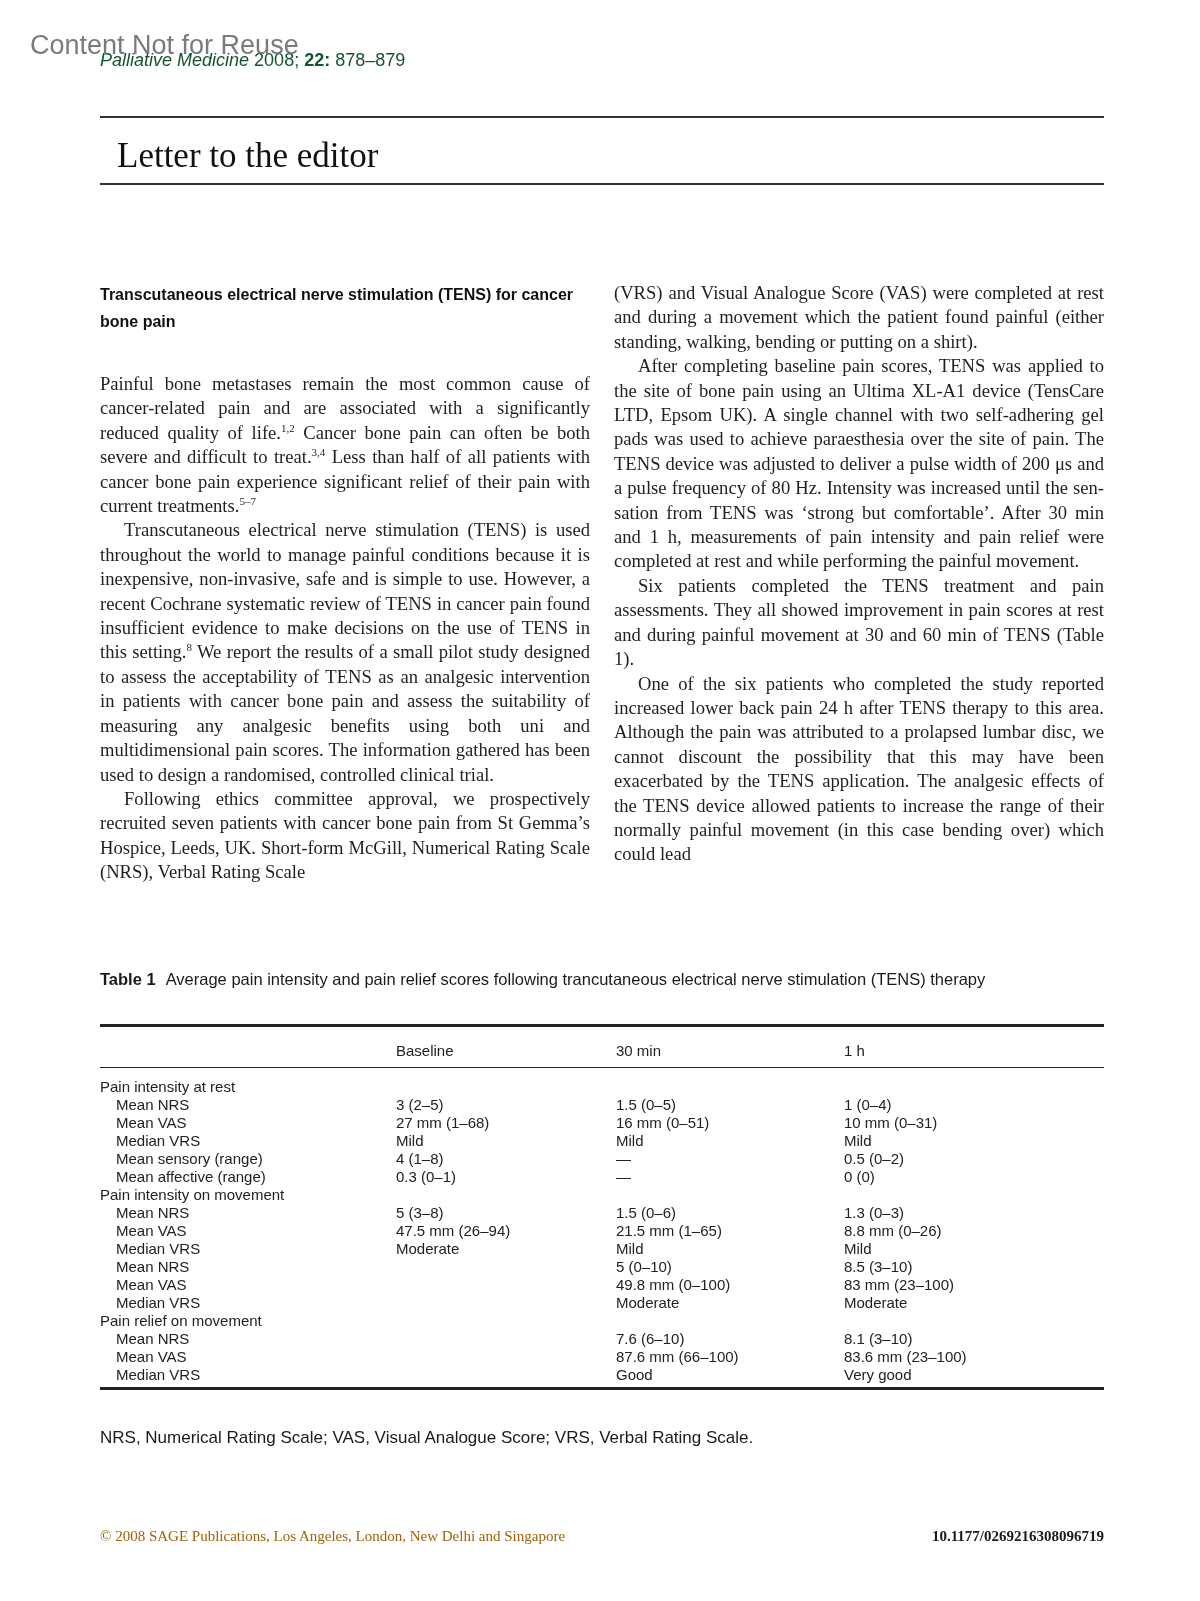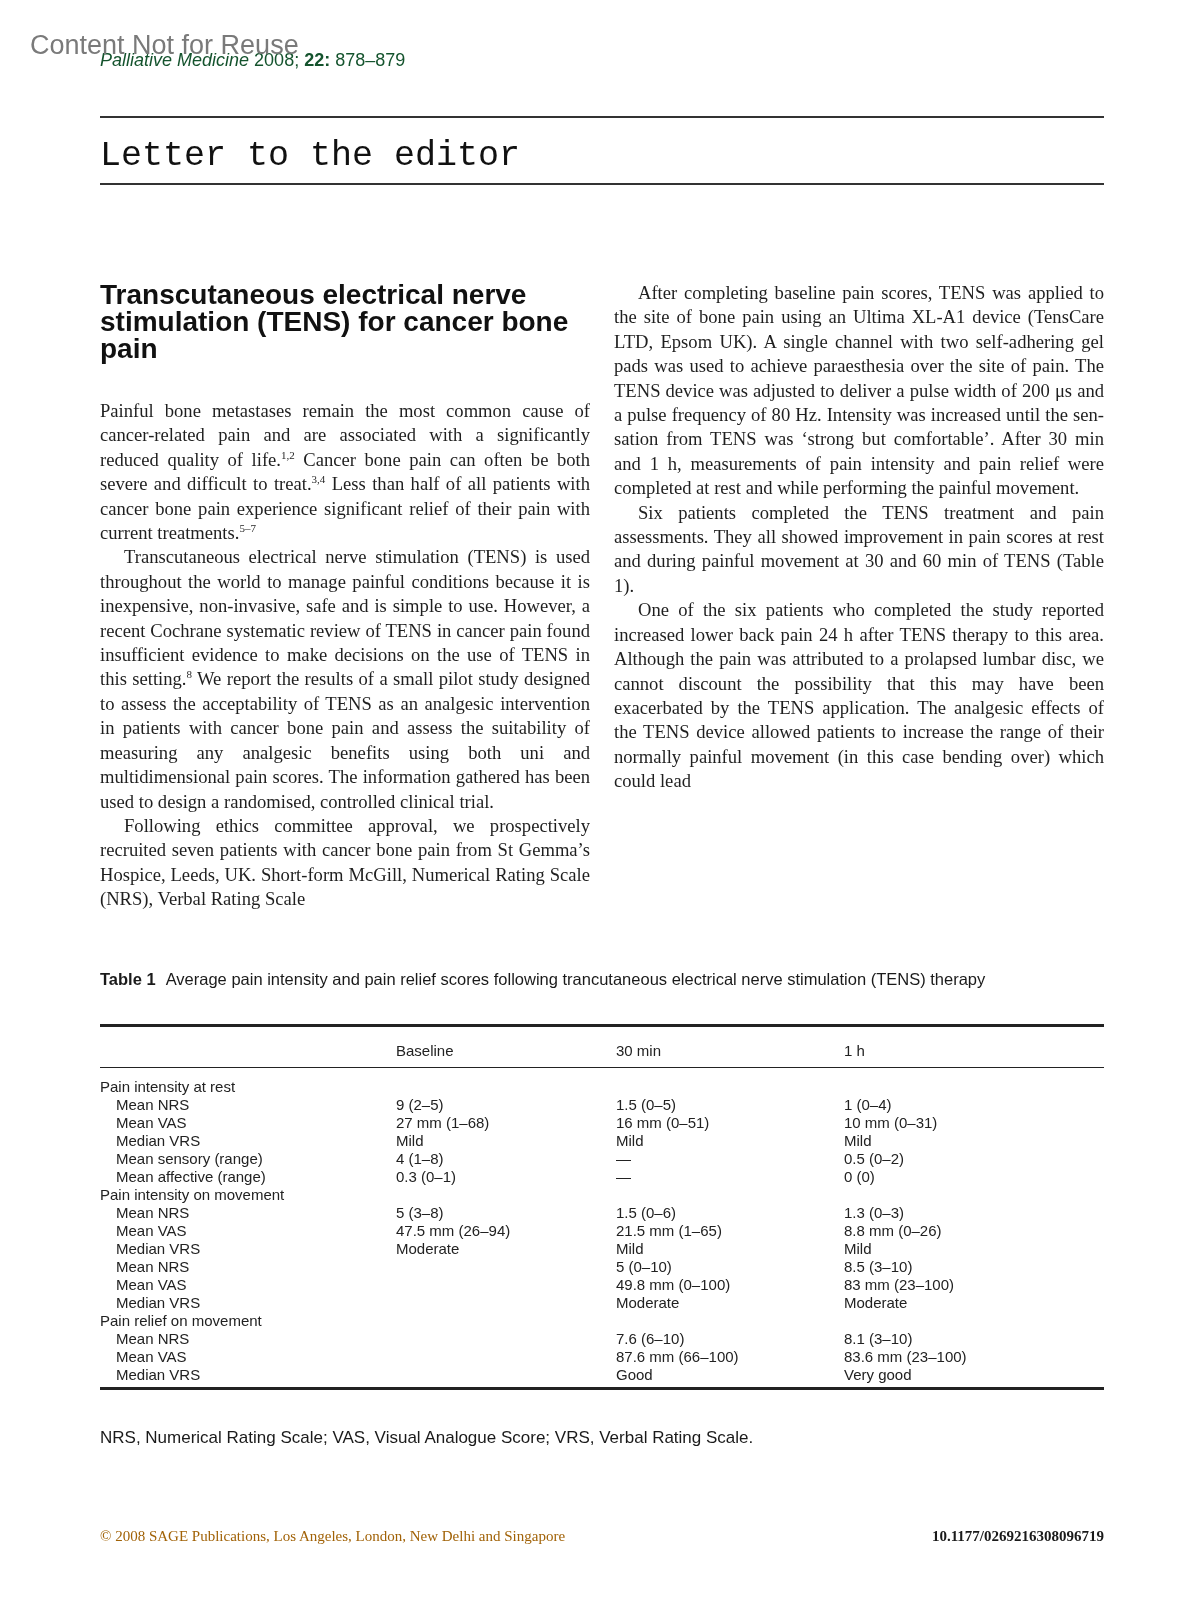--- a/index.html
+++ b/index.html
@@ -1,25 +1,25 @@
 <!DOCTYPE html>
 <html><head>
 <meta charset="utf-8">
 <style>
   html, body { margin: 0; padding: 0; background: #ffffff; }
   body { width: 1200px; height: 1601px; position: relative; overflow: hidden; color: #1a1a1a; }
   .watermark { position: absolute; left: 30px; top: 30px; font-family: "Liberation Sans", sans-serif; font-size: 27px; color: #7a7a7a; white-space: nowrap; z-index: 2; }
   .journal-ref { position: absolute; left: 100px; top: 50px; font-family: "Liberation Sans", sans-serif; font-size: 18px; color: #14532d; white-space: nowrap; }
   .journal-ref i { font-style: italic; }
   .rule { position: absolute; left: 100px; width: 1004px; height: 2px; background: #333; }
-  .page-heading { position: absolute; left: 100px; top: 136px; font-family: Liberation Mono, monospace; font-size: 35px; font-weight: normal; margin: 0; color: #111; }
+  .page-heading { position: absolute; left: 117px; top: 136px; font-family: Liberation Serif, serif; font-size: 35px; font-weight: normal; margin: 0; color: #111; }
   .col { position: absolute; top: 281px; width: 490px; font-family: "Liberation Serif", serif; font-size: 18.6px; line-height: 24.4px; color: #1f1f1f; text-align: justify; hyphens: manual; }
   .col.left { left: 100px; }
   .col.right { left: 614px; }
-  .article-title { font-family: "Liberation Sans", sans-serif; font-weight: bold; font-size: 28px; line-height: 27px; margin: 0 0 37px 0; text-align: left; color: #111; }
+  .article-title { font-family: "Liberation Sans", sans-serif; font-weight: bold; font-size: 16px; line-height: 27px; margin: 0 0 37px 0; text-align: left; color: #111; }
   .col p { margin: 0; }
   .col p.indent { text-indent: 24px; }
   .col sup { font-size: 11px; line-height: 0; vertical-align: 7px; }
   .table-caption { position: absolute; left: 100px; top: 969px; width: 1004px; font-family: "Liberation Sans", sans-serif; font-size: 16.5px; line-height: 21px; color: #1a1a1a; }
   .table-caption b { font-weight: bold; margin-right: 10px; }
   .table-wrap { position: absolute; left: 100px; top: 1024px; width: 1004px; }
   .tbl-top { height: 3px; background: #222; }
   .tbl-head-rule { height: 1px; background: #222; }
   .tbl-bottom { height: 3px; background: #222; }
   table { border-collapse: collapse; width: 100%; font-family: "Liberation Sans", sans-serif; font-size: 15px; color: #222; }
@@ -55,20 +55,21 @@
   <h2 class="article-title">Transcutaneous electrical nerve stimulation (TENS) for cancer bone pain</h2>
   <div id="left-paras">
       <p><span>Painful bone metastases remain the most common cause of cancer-related pain and are associated with a signifi­cantly reduced quality of life.</span><sup>1,2</sup><span> Cancer bone pain can often be both severe and difficult to treat.</span><sup>3,4</sup><span> Less than half of all patients with cancer bone pain experience sig­nificant relief of their pain with current treatments.</span><sup>5–7</sup></p>
       <p class="indent"><span>Transcutaneous electrical nerve stimulation (TENS) is used throughout the world to manage painful conditions because it is inexpensive, non-invasive, safe and is simple to use. However, a recent Cochrane systematic review of TENS in cancer pain found insufficient evidence to make decisions on the use of TENS in this setting.</span><sup>8</sup><span> We report the results of a small pilot study designed to assess the acceptability of TENS as an analgesic intervention in patients with cancer bone pain and assess the suitability of measuring any analgesic benefits using both uni and multidimensional pain scores. The information gathered has been used to design a randomised, controlled clinical trial.</span></p>
       <p class="indent"><span>Following ethics committee approval, we prospectively recruited seven patients with cancer bone pain from St Gemma’s Hospice, Leeds, UK. Short-form McGill, Numerical Rating Scale (NRS), Verbal Rating Scale</span></p>
     </div>
 </div>
 
 <div class="col right">
   <div id="right-paras">
+      <p>(VRS) and Visual Analogue Score (VAS) were completed at rest and during a movement which the patient found painful (either standing, walking, bending or putting on a shirt).</p>
       <p class="indent">After completing baseline pain scores, TENS was applied to the site of bone pain using an Ultima XL-A1 device (TensCare LTD, Epsom UK). A single channel with two self-adhering gel pads was used to achieve par­aesthesia over the site of pain. The TENS device was adjusted to deliver a pulse width of 200 μs and a pulse frequency of 80 Hz. Intensity was increased until the sen­sation from TENS was ‘strong but comfortable’. After 30 min and 1 h, measurements of pain intensity and pain relief were completed at rest and while performing the painful movement.</p>
       <p class="indent">Six patients completed the TENS treatment and pain assessments. They all showed improvement in pain scores at rest and during painful movement at 30 and 60 min of TENS (Table 1).</p>
       <p class="indent">One of the six patients who completed the study reported increased lower back pain 24 h after TENS ther­apy to this area. Although the pain was attributed to a prolapsed lumbar disc, we cannot discount the possibility that this may have been exacerbated by the TENS appli­cation. The analgesic effects of the TENS device allowed patients to increase the range of their normally painful movement (in this case bending over) which could lead</p>
     </div>
 </div>
 
 <div class="table-caption">
   <b>Table 1</b><span>Average pain intensity and pain relief scores following trancutaneous electrical nerve stimulation (TENS) therapy</span>
 </div>
 
@@ -90,21 +91,21 @@
           </td>
         </tr>
         <tr class="first">
           <td class="c0">Pain intensity at rest</td>
           <td class="c1"></td>
           <td class="c2"></td>
           <td></td>
         </tr>
         <tr>
           <td class="c0 sub">Mean NRS</td>
-          <td class="c1">9 (2–5)</td>
+          <td class="c1">3 (2–5)</td>
           <td class="c2">1.5 (0–5)</td>
           <td>1 (0–4)</td>
         </tr>
         <tr>
           <td class="c0 sub">Mean VAS</td>
           <td class="c1">27 mm (1–68)</td>
           <td class="c2">16 mm (0–51)</td>
           <td>10 mm (0–31)</td>
         </tr>
         <tr>

